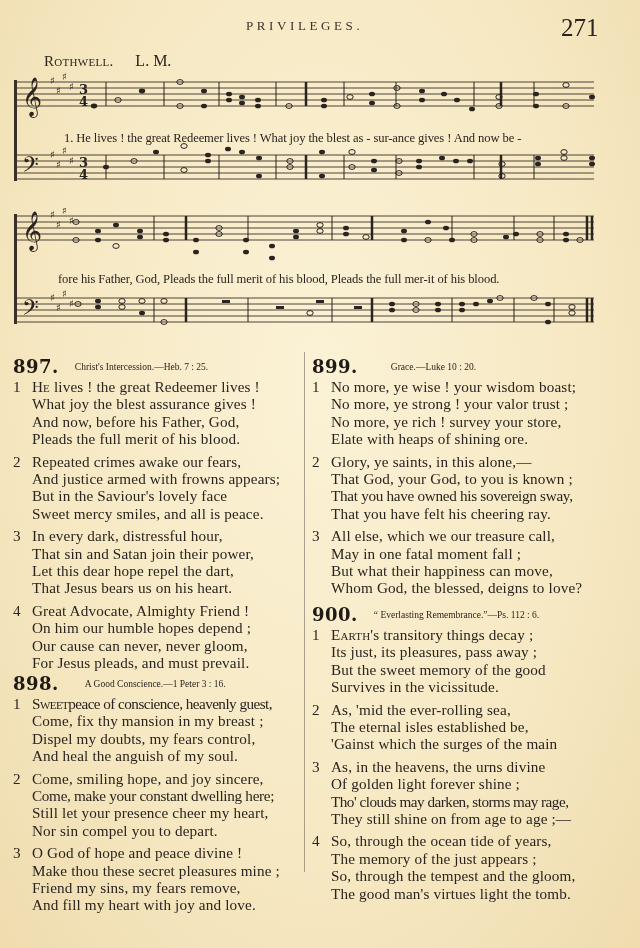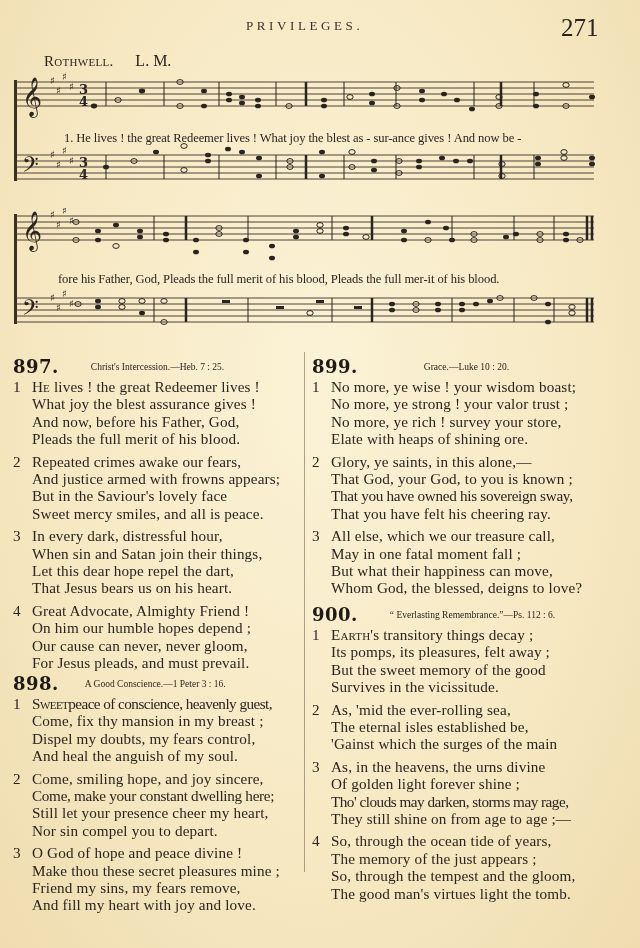--- a/index.html
+++ b/index.html
@@ -41,21 +41,21 @@
     background:#6a5e52; opacity:0.55;
   }
 
   .hymn { position:absolute; }
   .hymn-header { height:20px; position:relative; white-space:nowrap; }
   .hymn-number {
     font-weight:bold; font-size:18px; letter-spacing:0.5px; color:#1f1a16;
     font-family:"DejaVu Serif","Liberation Serif",serif;
   }
   .hymn-subtitle {
-    font-size:9.5px; margin-left:28px; color:#2a2420; position:relative; top:-3px;
+    font-size:9.5px; margin-left:12px; color:#2a2420; position:relative; top:-3px;
   }
   .stanza { margin-top:5px; }
   .stanza-line {
     font-size:15.2px; line-height:17.4px; white-space:nowrap; color:#2a2420;
     letter-spacing:0.15px;
   }
   .stanza-num { display:inline-block; width:19px; }
   .indent { display:inline-block; width:19px; }
   .sc { font-variant:small-caps; }
 </style>
@@ -352,21 +352,21 @@
     <div class="stanza-line"><span class="indent"></span><span>Pleads the full merit of his blood.</span></div>
   </div>
   <div class="stanza">
     <div class="stanza-line"><span class="stanza-num">2</span><span>Repeated crimes awake our fears,</span></div>
     <div class="stanza-line"><span class="indent"></span><span>And justice armed with frowns appears;</span></div>
     <div class="stanza-line"><span class="indent"></span><span>But in the Saviour's lovely face</span></div>
     <div class="stanza-line"><span class="indent"></span><span>Sweet mercy smiles, and all is peace.</span></div>
   </div>
   <div class="stanza">
     <div class="stanza-line"><span class="stanza-num">3</span><span>In every dark, distressful hour,</span></div>
-    <div class="stanza-line"><span class="indent"></span><span>When sin and Satan join their things,</span></div>
+    <div class="stanza-line"><span class="indent"></span><span>That sin and Satan join their power,</span></div>
     <div class="stanza-line"><span class="indent"></span><span>Let this dear hope repel the dart,</span></div>
     <div class="stanza-line"><span class="indent"></span><span>That Jesus bears us on his heart.</span></div>
   </div>
   <div class="stanza">
     <div class="stanza-line"><span class="stanza-num">4</span><span>Great Advocate, Almighty Friend !</span></div>
     <div class="stanza-line"><span class="indent"></span><span>On him our humble hopes depend ;</span></div>
     <div class="stanza-line"><span class="indent"></span><span>Our cause can never, never gloom,</span></div>
     <div class="stanza-line"><span class="indent"></span><span>For Jesus pleads, and must prevail.</span></div>
   </div>
 </div>
@@ -392,21 +392,21 @@
     <div class="stanza-line"><span class="stanza-num">3</span><span>O God of hope and peace divine !</span></div>
     <div class="stanza-line"><span class="indent"></span><span>Make thou these secret pleasures mine ;</span></div>
     <div class="stanza-line"><span class="indent"></span><span>Friend my sins, my fears remove,</span></div>
     <div class="stanza-line"><span class="indent"></span><span>And fill my heart with joy and love.</span></div>
   </div>
 </div>
 
 <div class="hymn" style="left:312px; top:356px;">
   <div class="hymn-header">
     <span class="hymn-number">899.</span>
-    <span class="hymn-subtitle" style="margin-left:62px;">Grace.—Luke 10 : 20.</span>
+    <span class="hymn-subtitle" style="margin-left:29px;">Grace.—Luke 10 : 20.</span>
   </div>
   <div class="stanza" style="margin-top:2px;">
     <div class="stanza-line"><span class="stanza-num">1</span><span>No more, ye wise !  your wisdom boast;</span></div>
     <div class="stanza-line"><span class="indent"></span><span>No more, ye strong !  your valor trust ;</span></div>
     <div class="stanza-line"><span class="indent"></span><span>No more, ye rich !  survey your store,</span></div>
     <div class="stanza-line"><span class="indent"></span><span>Elate with heaps of shining ore.</span></div>
   </div>
   <div class="stanza">
     <div class="stanza-line"><span class="stanza-num">2</span><span>Glory, ye saints, in this alone,—</span></div>
     <div class="stanza-line"><span class="indent"></span><span>That God, your God, to you is known ;</span></div>
@@ -421,21 +421,21 @@
   </div>
 </div>
 
 <div class="hymn" style="left:312px; top:604px;">
   <div class="hymn-header">
     <span class="hymn-number">900.</span>
     <span class="hymn-subtitle">“ Everlasting Remembrance.”—Ps. 112 : 6.</span>
   </div>
   <div class="stanza" style="margin-top:2px;">
     <div class="stanza-line"><span class="stanza-num">1</span><span class="sc">Earth</span><span>'s transitory things decay ;</span></div>
-    <div class="stanza-line"><span class="indent"></span><span>Its pomps, its pleasures, felt away ;</span></div>
+    <div class="stanza-line"><span class="indent"></span><span>Its just, its pleasures, pass away ;</span></div>
     <div class="stanza-line"><span class="indent"></span><span>But the sweet memory of the good</span></div>
     <div class="stanza-line"><span class="indent"></span><span>Survives in the vicissitude.</span></div>
   </div>
   <div class="stanza">
     <div class="stanza-line"><span class="stanza-num">2</span><span>As, 'mid the ever-rolling sea,</span></div>
     <div class="stanza-line"><span class="indent"></span><span>The eternal isles established be,</span></div>
     <div class="stanza-line"><span class="indent"></span><span>'Gainst which the surges of the main</span></div>
   </div>
   <div class="stanza">
     <div class="stanza-line"><span class="stanza-num">3</span><span>As, in the heavens, the urns divine</span></div>

